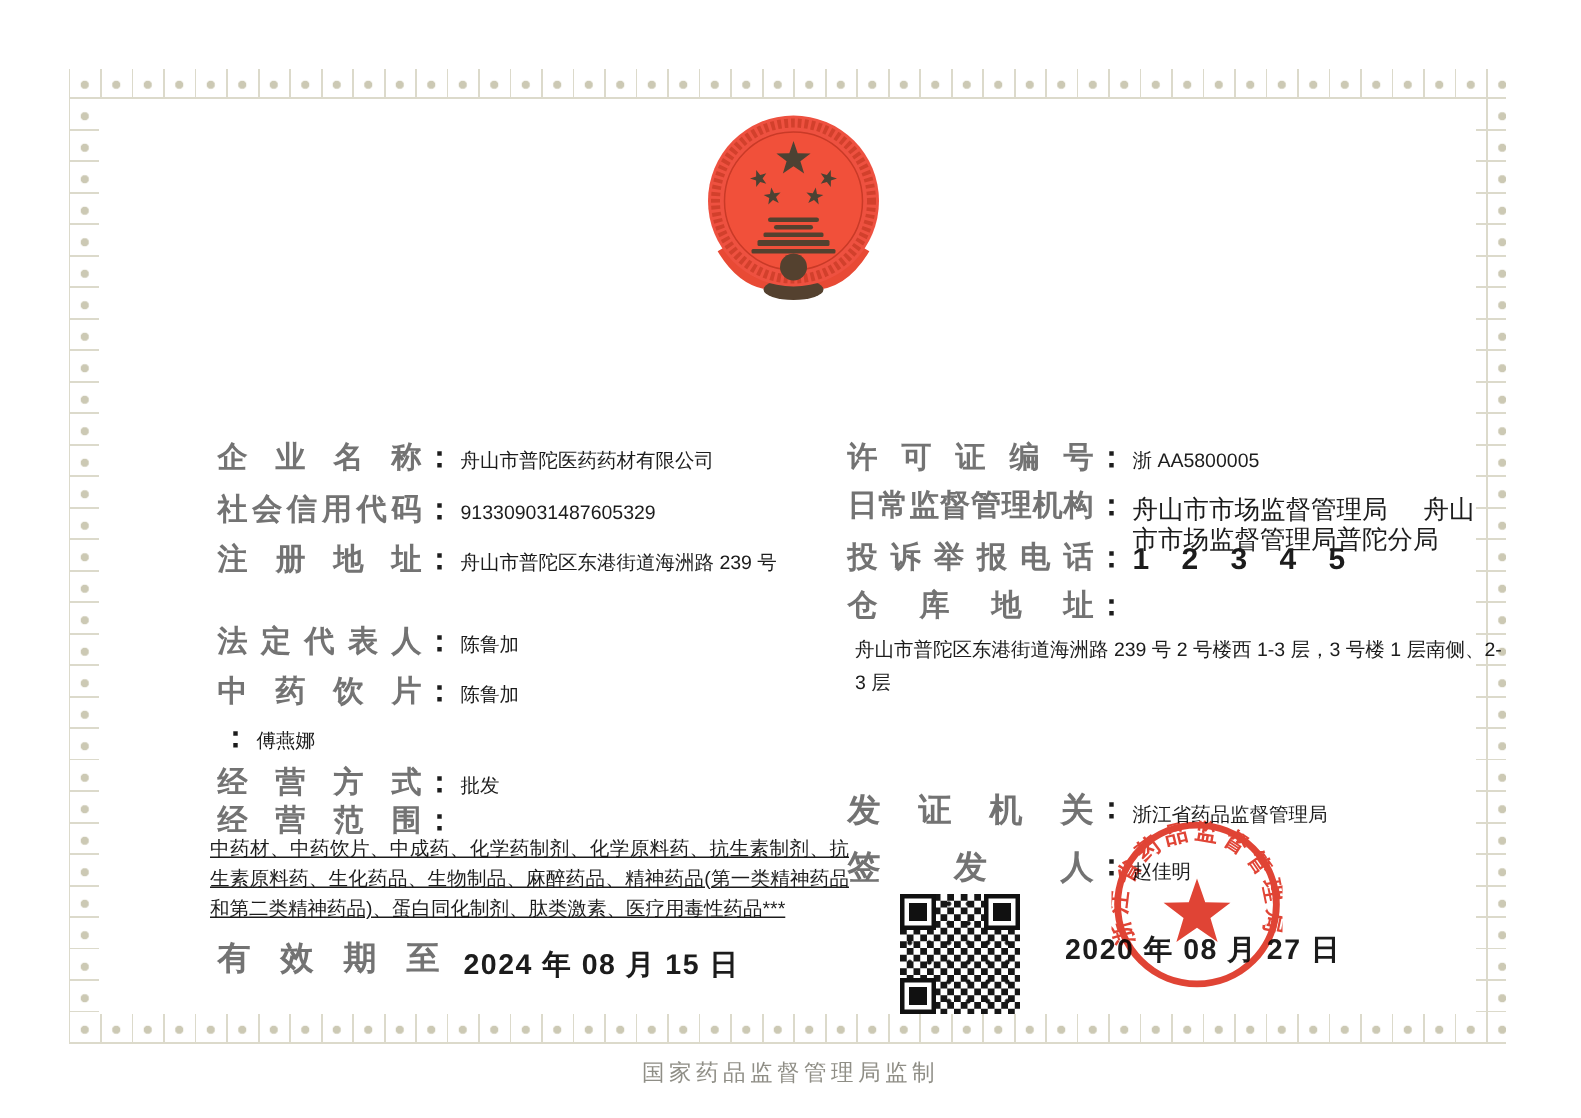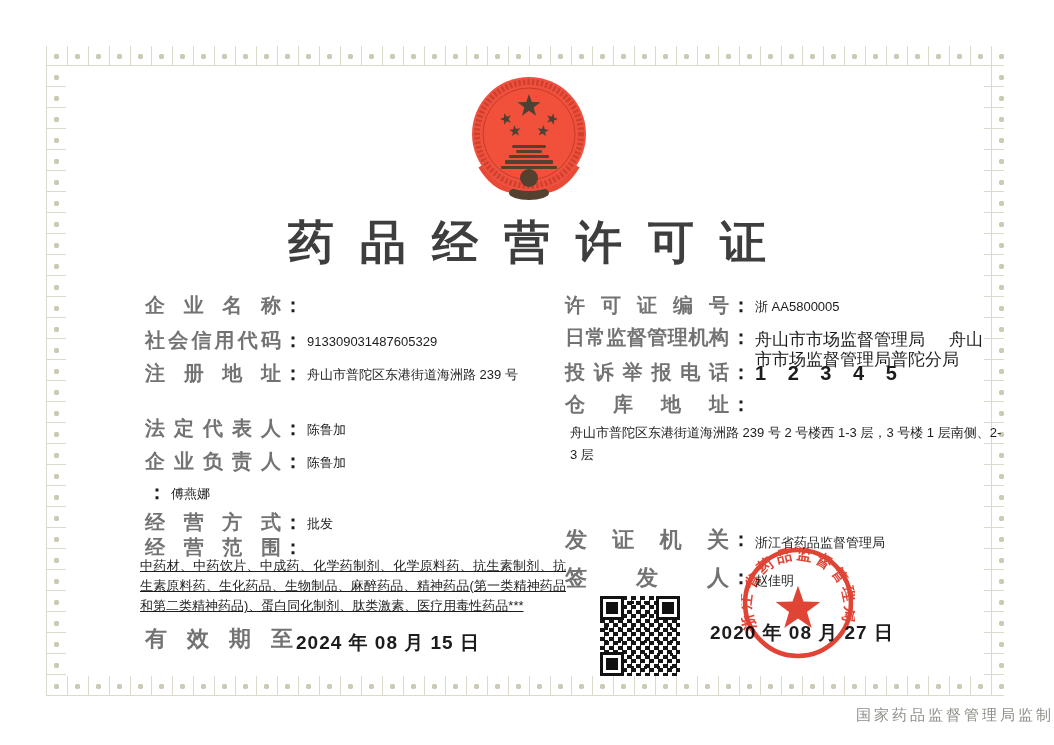--- a/index.html
+++ b/index.html
@@ -66,21 +66,21 @@
     background-size:13px 13px, 9px 9px;
   }
   .finder { position:absolute; width:18px; height:18px; border:3px solid #111; background:#fff; box-sizing:content-box; }
   .finder::after { content:""; position:absolute; inset:3px; background:#111; }
   .finder.tl { left:0; top:0; } .finder.tr { right:0; top:0; } .finder.bl { left:0; bottom:0; }
 
   .seal { position:absolute; left:741px; top:546px; width:114px; height:114px;
           mix-blend-mode:multiply; opacity:.9; }
 
   .footer {
-    position:absolute; left:0; top:706px; width:1054px; text-align:right;
+    position:absolute; left:0; top:706px; width:1054px; text-align:center;
     font-family:"Liberation Serif", serif; font-size:15px; letter-spacing:3px; color:#8f8e86;
   }
 </style>
 </head>
 <body>
 
 <div class="page">
 
   <div class="frame">
     <div class="frame-inner"></div>
@@ -109,43 +109,43 @@
         <rect x="47" y="73" width="34" height="3" rx="1.5"></rect>
         <rect x="51" y="78" width="26" height="3" rx="1.5"></rect>
         <rect x="44" y="83" width="40" height="3" rx="1"></rect>
         <rect x="40" y="88" width="48" height="4" rx="1"></rect>
         <rect x="36" y="94" width="56" height="3" rx="1"></rect>
         <circle cx="64" cy="106" r="9"></circle>
       </g>
     </svg>
   </div>
 
-  <div class="title">药品经营许可证</div>
 
   <div class="row" style="left:145px; top:293px;">
     <span class="lbl lbl-l">企业名称</span>
     <span class="colon">：</span>
+    <span class="val">舟山市普陀医药药材有限公司</span>
   </div>
   <div class="row" style="left:145px; top:328px;">
     <span class="lbl lbl-l">社会信用代码</span>
     <span class="colon">：</span>
     <span class="val">913309031487605329</span>
   </div>
   <div class="row" style="left:145px; top:361px;">
     <span class="lbl lbl-l">注册地址</span>
     <span class="colon">：</span>
     <span class="val">舟山市普陀区东港街道海洲路 239 号</span>
   </div>
   <div class="row" style="left:145px; top:416px;">
     <span class="lbl lbl-l">法定代表人</span>
     <span class="colon">：</span>
     <span class="val">陈鲁加</span>
   </div>
   <div class="row" style="left:145px; top:449px;">
-    <span class="lbl lbl-l">企业负责人</span>
+    <span class="lbl lbl-l">中药饮片</span>
     <span class="colon">：</span>
     <span class="val">陈鲁加</span>
   </div>
   <div class="row" style="left:145px; top:480px;">
     <span class="colon">：</span>
     <span class="val">傅燕娜</span>
   </div>
   <div class="row" style="left:145px; top:510px;justify-content:space-between;">
     <span class="lbl lbl-l">经营方式</span>
     <span class="colon">：</span>
@@ -153,21 +153,21 @@
   </div>
 
   <div class="row" style="left:145px; top:535px;align-items:flex-end;">
     <span class="lbl lbl-l">经营范围</span>
     <span class="colon">：</span>
   </div>
   <div class="scope-text">中药材、中药饮片、中成药、化学药制剂、化学原料药、抗生素制剂、抗生素原料药、生化药品、生物制品、麻醉药品、精神药品(第一类精神药品和第二类精神药品)、蛋白同化制剂、肽类激素、医疗用毒性药品***</div>
 
   <div class="row" style="left:145px; top:626px;">
     <span class="lbl lbl-l lbl-big" style="width:148px;">有效期至</span>
-    <span class="valid-val" style="margin-left:3px;">2024 年 08 月 15 日</span>
+    <span class="valid-val" style="margin-left:16px;">2024 年 08 月 15 日</span>
   </div>
 
   <div class="row" style="left:565px; top:293px;">
     <span class="lbl lbl-r">许可证编号</span>
     <span class="colon">：</span>
     <span class="val">浙 AA5800005</span>
   </div>
 
   <div class="row" style="left:565px; top:325px;">
     <span class="lbl lbl-r">日常监督管理机构</span>

